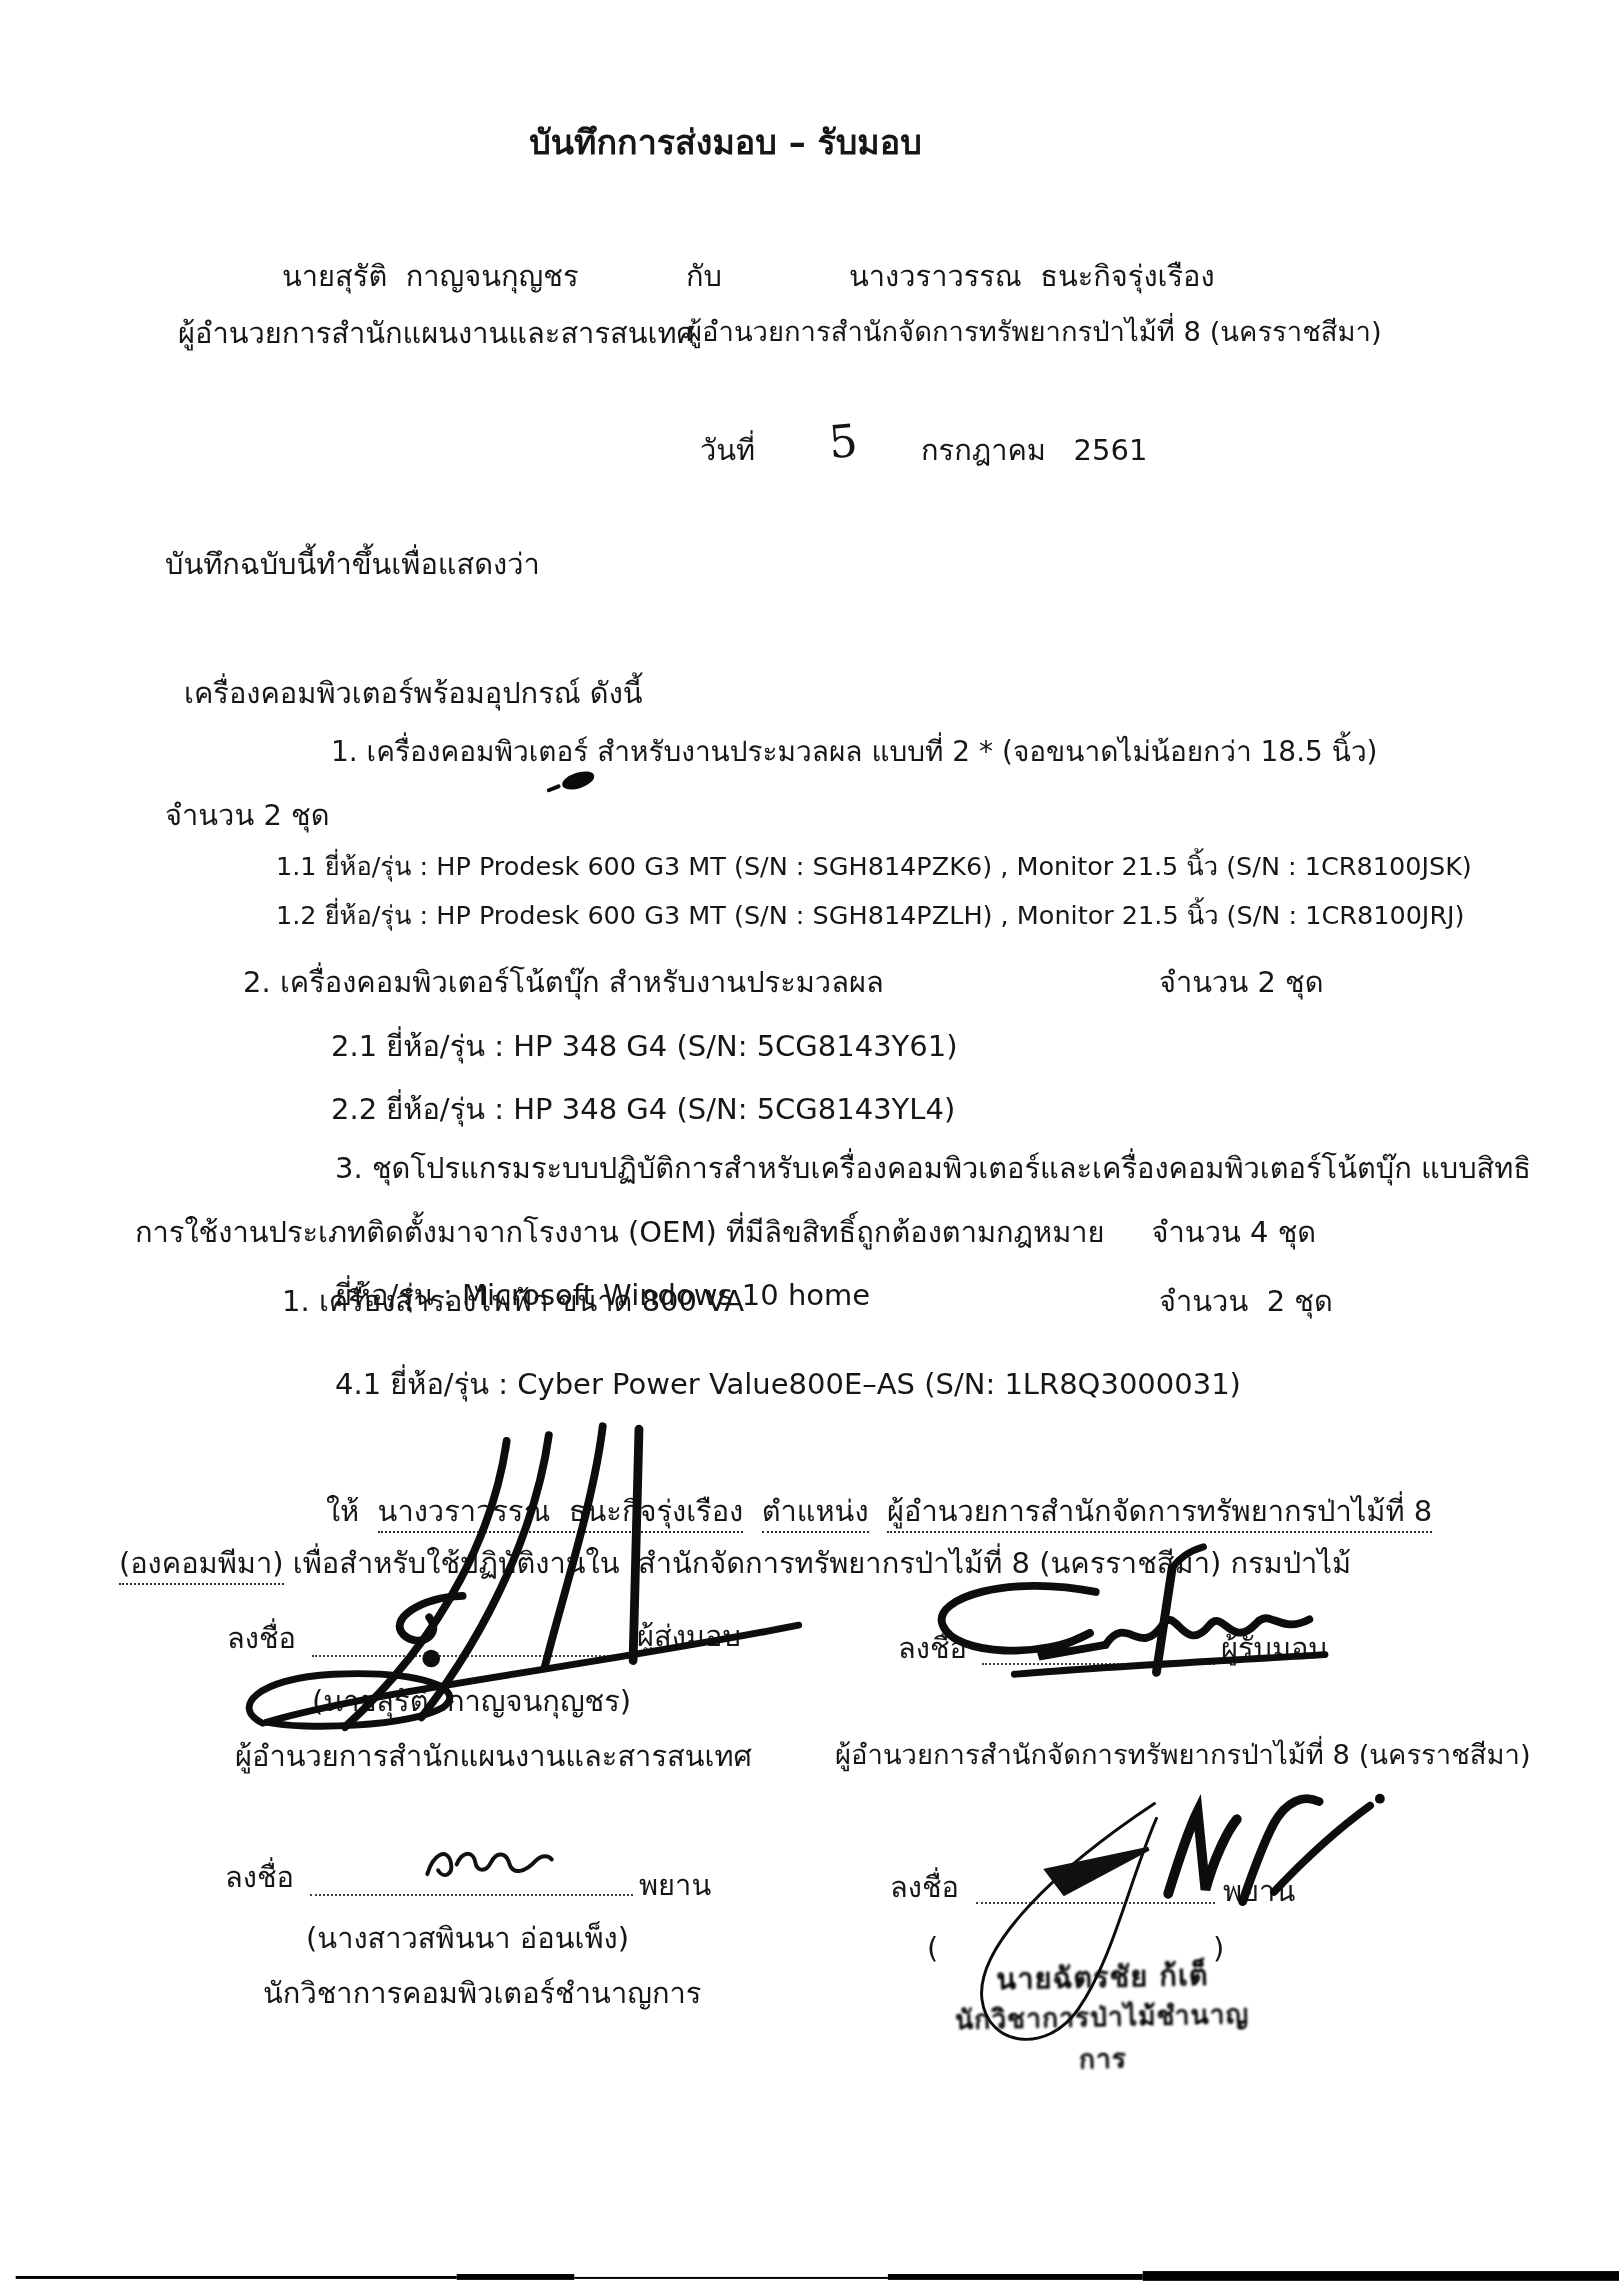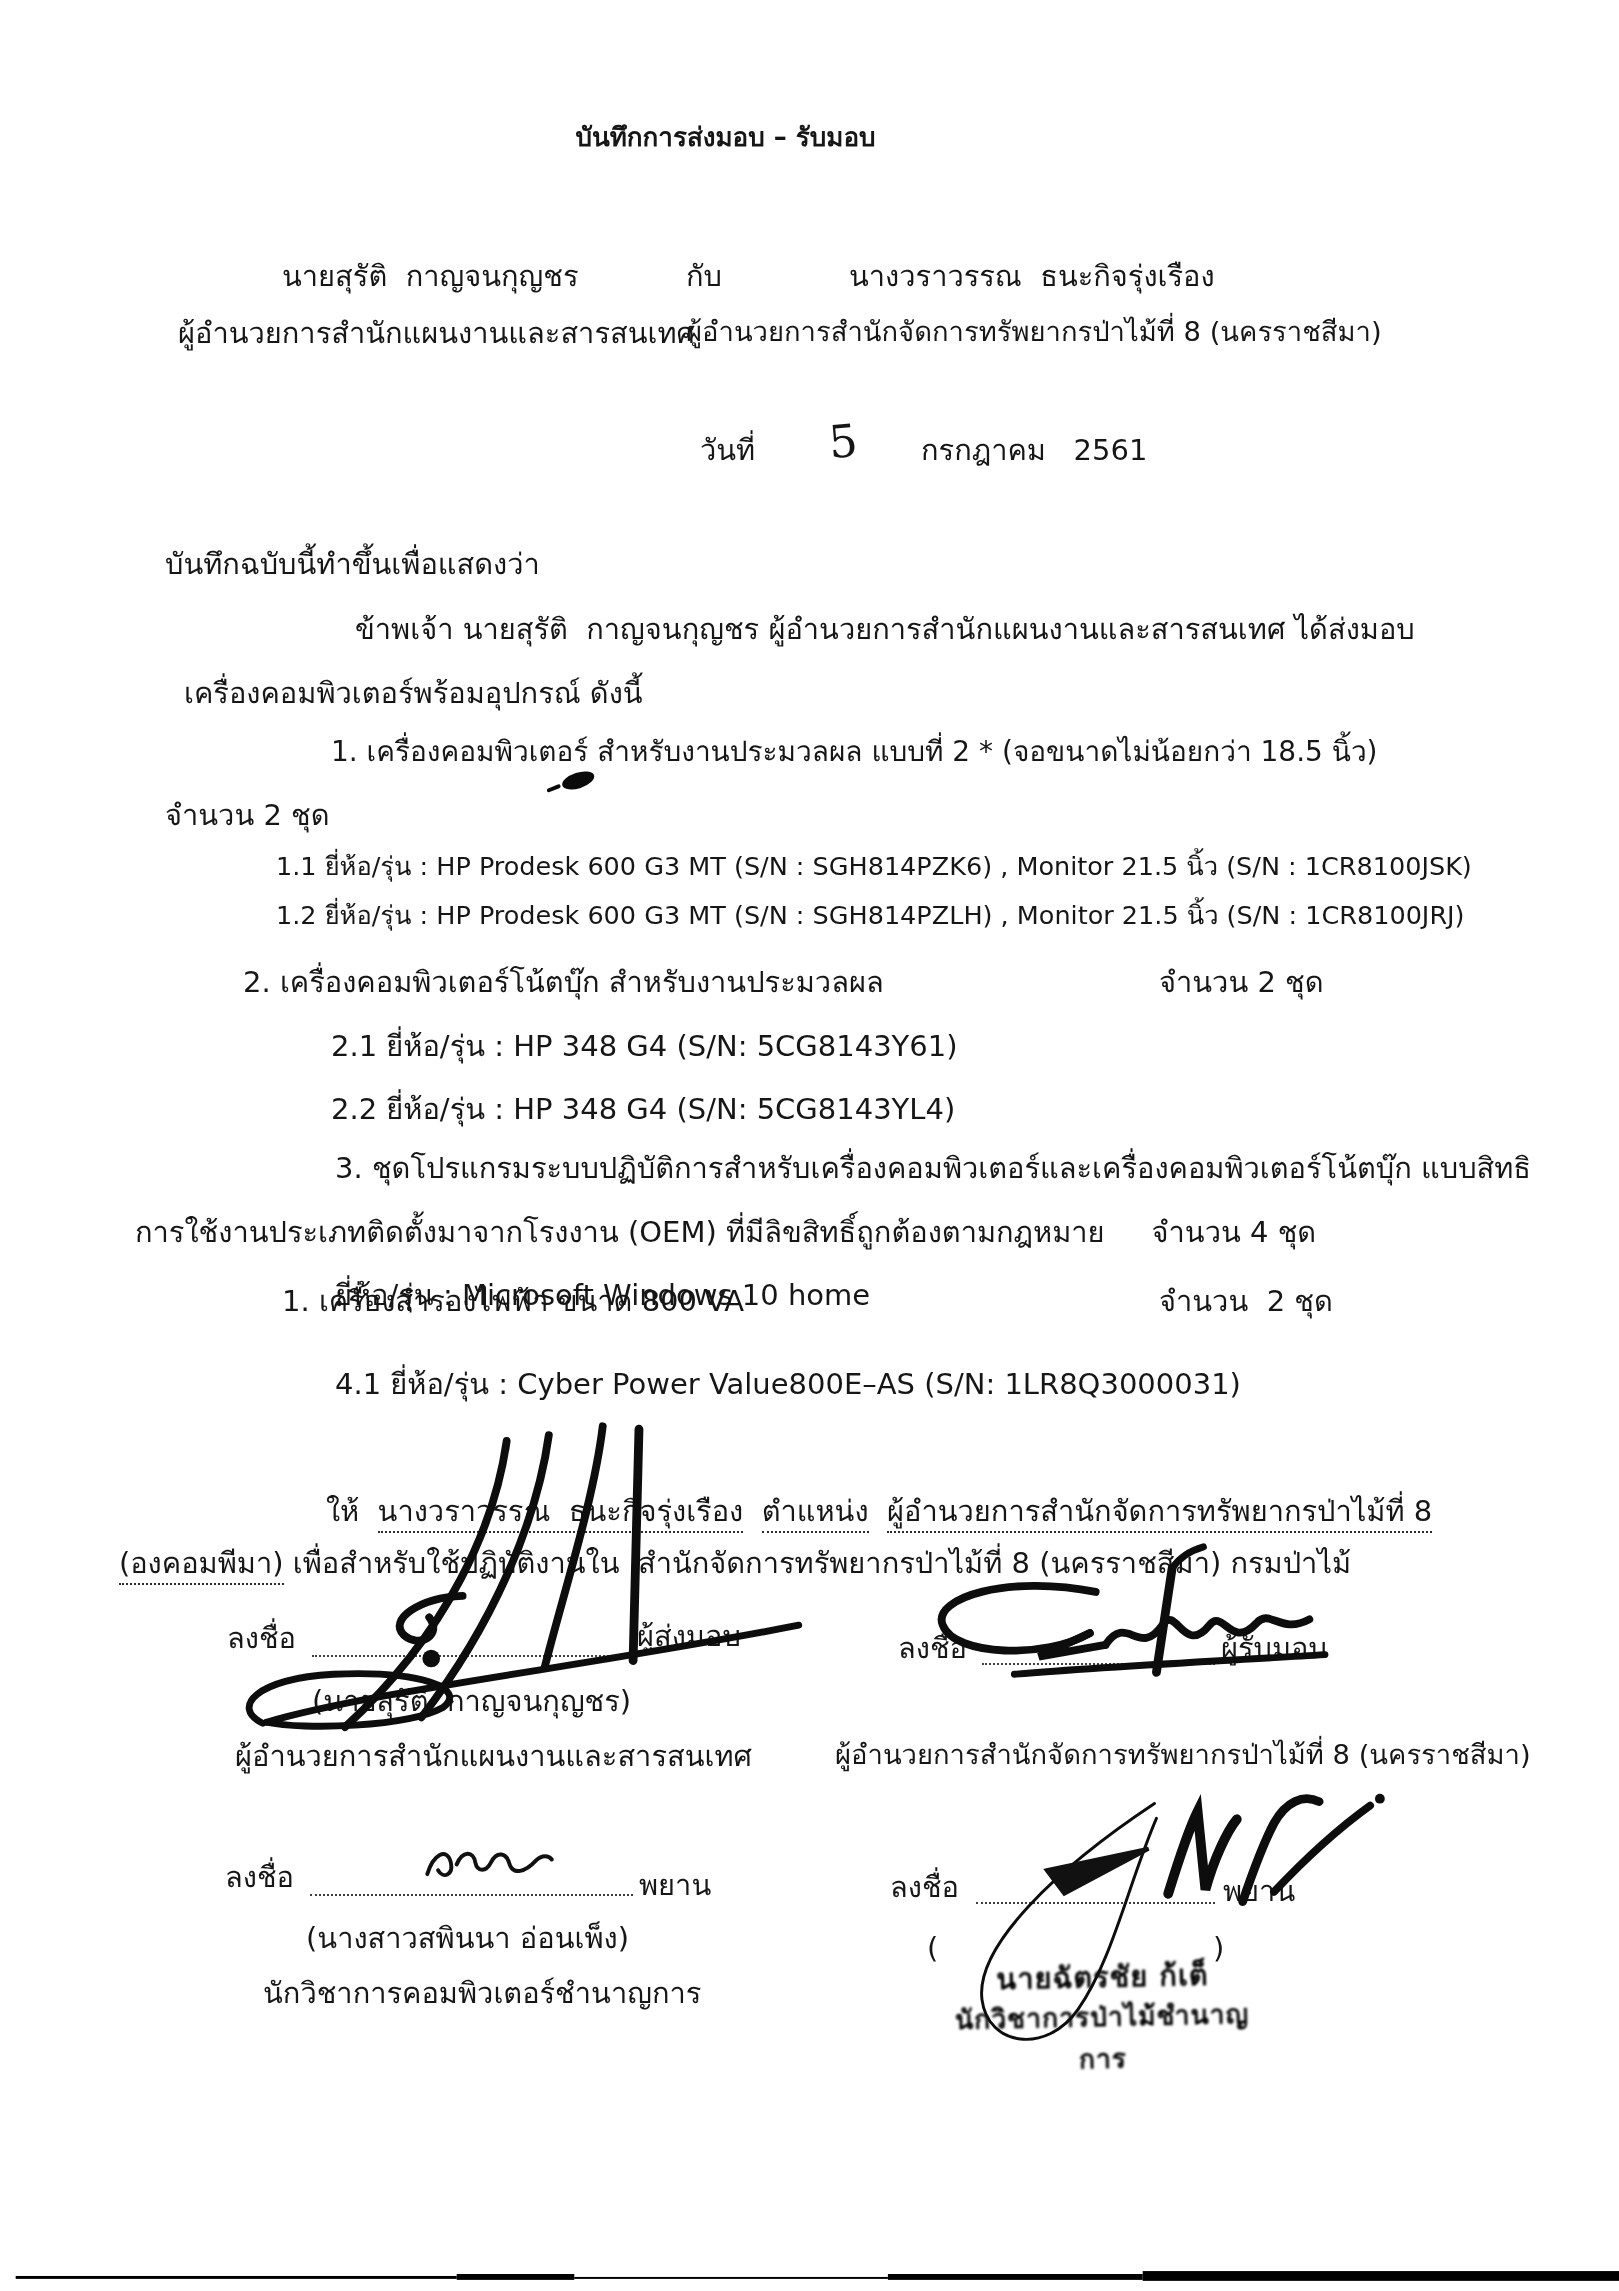--- a/index.html
+++ b/index.html
@@ -6,21 +6,21 @@
   .page{
     position:relative;
     width:1619px;height:2292px;
     background:#ffffff;
     font-family:"DejaVu Sans",sans-serif;
     color:#161616;
     overflow:hidden;
   }
   .t{position:absolute;white-space:pre;line-height:1.35;}
   .b{font-weight:bold;}
-  .fs-title{font-size:26px;}
+  .fs-title{font-size:34px;}
   .fs-body{font-size:29px;}
   .fs-sub{font-size:25.5px;}
   .fs-sub2{font-size:29px;}
   .center{left:0;width:1451px;text-align:center;}
   .hand5{font-size:45px;transform:rotate(-5deg);font-family:"DejaVu Serif",serif;}
   .dotline{position:absolute;border-bottom:2.9px dotted #3f3f3f;}
   .du{border-bottom:2px dotted #2c2c2c;padding-bottom:2.9px;}
   .stamp{
     position:absolute;color:#1c1c1c;font-weight:bold;
     transform:rotate(-1.2deg);
@@ -40,21 +40,20 @@
   <div class="t fs-body" style="left:686px;top:257px;">กับ</div>
   <div class="t fs-body" style="left:849px;top:257px;">นางวราวรรณ  ธนะกิจรุ่งเรือง</div>
   <div class="t fs-body" style="left:178px;top:314px;">ผู้อำนวยการสำนักแผนงานและสารสนเทศ</div>
   <div class="t fs-body" style="left:686px;top:314px;font-size:27.4px;">ผู้อำนวยการสำนักจัดการทรัพยากรป่าไม้ที่ 8 (นครราชสีมา)</div>
 
   <div class="t fs-body" style="left:700px;top:431px;">วันที่</div>
   <div class="t hand5" style="left:829px;top:412px;">5</div>
   <div class="t fs-body" style="left:921px;top:431px;">กรกฎาคม   2561</div>
 
   <div class="t fs-body" style="left:165px;top:545px;">บันทึกฉบับนี้ทำขึ้นเพื่อแสดงว่า</div>
-  <div class="t fs-body" style="left:355px;top:610px;">ข้าพเจ้า นายสุรัติ  กาญจนกุญชร ผู้อำนวยการสำนักแผนงานและสารสนเทศ ได้ส่งมอบ</div>
   <div class="t fs-body" style="left:159px;top:674px;margin-left:25px;">เครื่องคอมพิวเตอร์พร้อมอุปกรณ์ ดังนี้</div>
 
   <div class="t" style="left:331px;top:733px;font-size:28px;">1. เครื่องคอมพิวเตอร์ สำหรับงานประมวลผล แบบที่ 2 * (จอขนาดไม่น้อยกว่า 18.5 นิ้ว)</div>
   <div class="t fs-body" style="left:165px;top:796px;">จำนวน 2 ชุด</div>
   <div class="t fs-sub" style="left:276px;top:849px;">1.1 ยี่ห้อ/รุ่น : HP Prodesk 600 G3 MT (S/N : SGH814PZK6) , Monitor 21.5 นิ้ว (S/N : 1CR8100JSK)</div>
   <div class="t fs-sub" style="left:276px;top:898px;">1.2 ยี่ห้อ/รุ่น : HP Prodesk 600 G3 MT (S/N : SGH814PZLH) , Monitor 21.5 นิ้ว (S/N : 1CR8100JRJ)</div>
 
   <div class="t fs-body" style="left:243px;top:963px;">2. เครื่องคอมพิวเตอร์โน้ตบุ๊ก สำหรับงานประมวลผล</div>
   <div class="t fs-body" style="left:1159px;top:963px;">จำนวน 2 ชุด</div>
   <div class="t fs-sub2" style="left:331px;top:1027px;">2.1 ยี่ห้อ/รุ่น : HP 348 G4 (S/N: 5CG8143Y61)</div>

